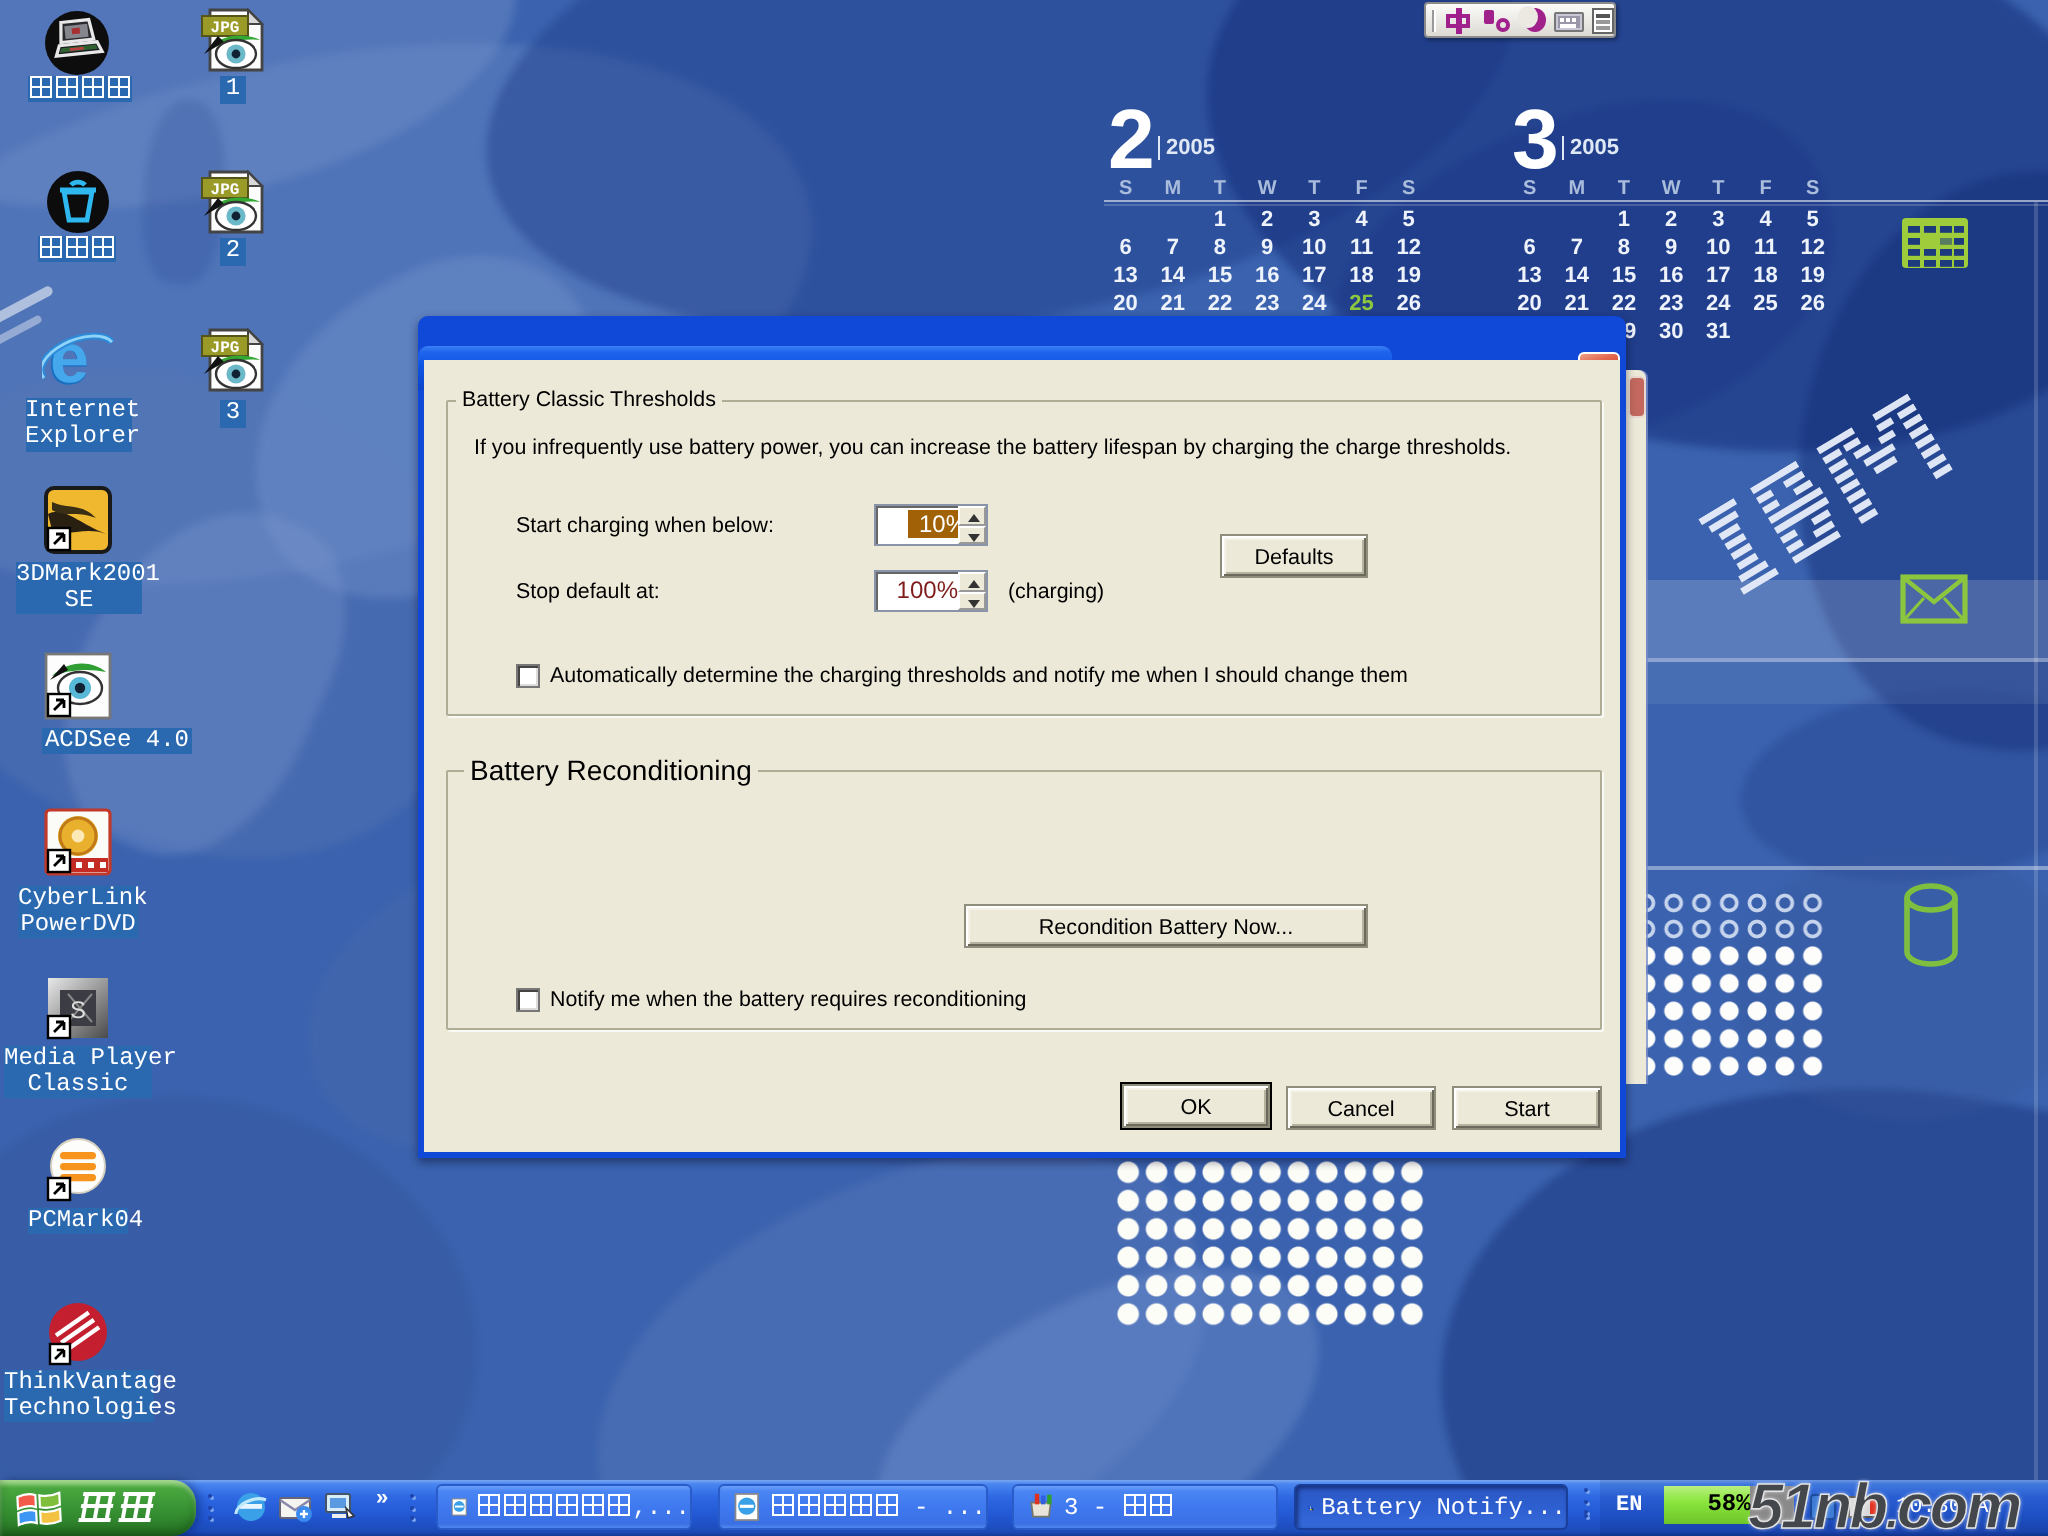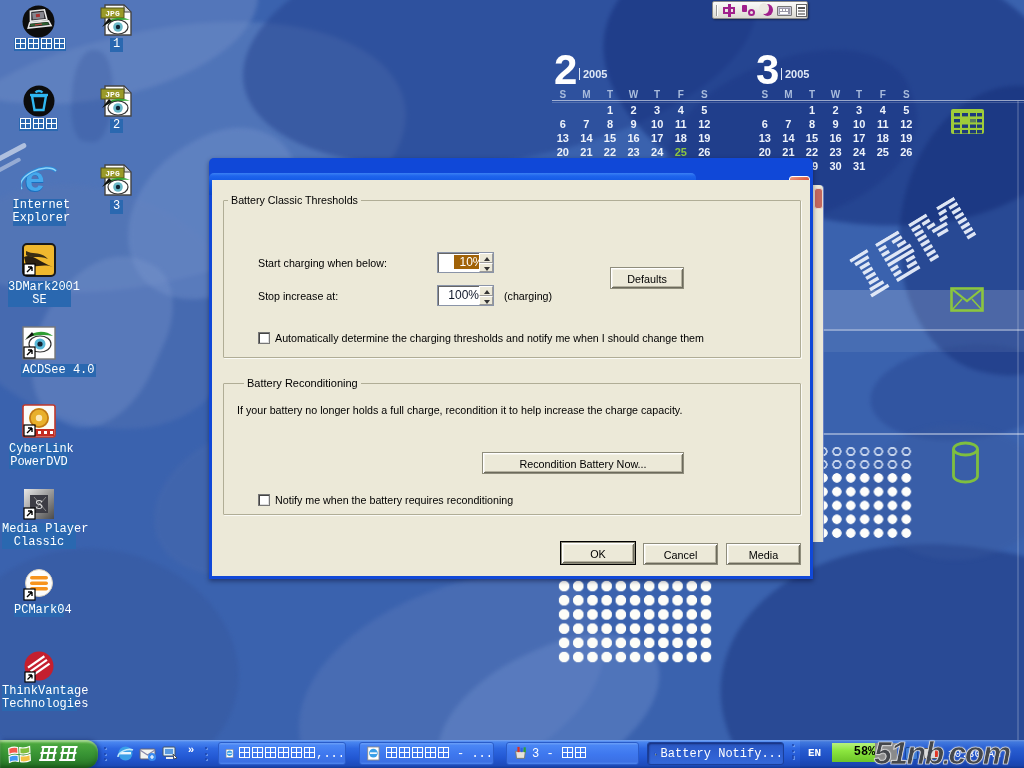--- a/index.html
+++ b/index.html
@@ -441,54 +441,54 @@
  <div class="ab" style="left:580px;top:3px;width:21px;height:17px;border:1px solid #fff;border-radius:3px;
   background:linear-gradient(160deg,#f0a088 0%,#e26a50 30%,#cc3a22 70%,#a82a16 100%);
   "><svg width="19" height="15" viewBox="0 0 19 15">
           <path d="M6 4 L13 11 M13 4 L6 11" stroke="#fff" stroke-width="1.8" stroke-linecap="round"></path>
         </svg></div>
 </div>
 <div class="ab" style="left:3px;top:22px;width:598px;height:396px;background:#ece9d8;font-size:10.7px;color:#000">
  <fieldset class="ab" style="left:11px;top:14px;width:578px;height:164px;border:1px solid #b0ad96;border-radius:1px;box-shadow:1px 1px 0 rgba(255,255,255,0.75)">
   <legend style="font-size:10.7px;padding:0 3px;margin-left:4px;color:#000">Battery Classic Thresholds</legend>
  </fieldset>
+ <div class="ab" style="left:25px;top:38px">If you infrequently use battery power, you can increase the battery lifespan by charging the charge thresholds.</div>
  <div class="ab" style="left:46px;top:77px">Start charging when below:</div>
  <div class="ab" style="left:225px;top:72px;width:57px;height:21px;background:#fff;border:1px solid #8a94a8;box-shadow:inset 1px 1px 0 #666">
   <span class="ab" style="left:16px;top:2px;width:35px;background:#a16207;color:#fff;font-size:12px;text-align:center">10%</span>
   <span class="ab" style="right:0px;top:0px;width:14px;height:9.5px;background:#ece9d8;border:1px solid #999;border-top:1px solid #fff;border-left:1px solid #fff">
           <i class="ab" style="left:3.5px;top:3px;border-left:3px solid transparent;border-right:3px solid transparent;border-bottom:4px solid #333"></i>
         </span>
   <span class="ab" style="right:0px;top:9.5px;width:14px;height:9.5px;background:#ece9d8;border:1px solid #999;border-top:1px solid #fff;border-left:1px solid #fff">
           <i class="ab" style="left:3.5px;top:3px;border-left:3px solid transparent;border-right:3px solid transparent;border-top:4px solid #333"></i>
         </span>
  </div>
- <div class="ab" style="left:46px;top:110px">Stop increase at:</div>
+ <div class="ab" style="left:46px;top:110px">Stop default at:</div>
  <div class="ab" style="left:225px;top:105px;width:57px;height:21px;background:#fff;border:1px solid #8a94a8;box-shadow:inset 1px 1px 0 #666">
-  <span class="ab" style="left:8px;top:2px;width:33px;color:#0f172a;font-size:12px;text-align:right">100%</span>
+  <span class="ab" style="left:8px;top:2px;width:33px;color:#7f1d1d;font-size:12px;text-align:right">100%</span>
   <span class="ab" style="right:0px;top:0px;width:14px;height:9.5px;background:#ece9d8;border:1px solid #999;border-top:1px solid #fff;border-left:1px solid #fff">
           <i class="ab" style="left:3.5px;top:3px;border-left:3px solid transparent;border-right:3px solid transparent;border-bottom:4px solid #333"></i>
         </span>
   <span class="ab" style="right:0px;top:9.5px;width:14px;height:9.5px;background:#ece9d8;border:1px solid #999;border-top:1px solid #fff;border-left:1px solid #fff">
           <i class="ab" style="left:3.5px;top:3px;border-left:3px solid transparent;border-right:3px solid transparent;border-top:4px solid #333"></i>
         </span>
  </div>
  <div class="ab" style="left:292px;top:110px">(charging)</div>
  <div class="btn3d" style="left:398px;top:87px;width:74px;height:22px;line-height:22px">Defaults</div>
  <div class="ab" style="left:46px;top:152px;width:12px;height:12px;background:#fff;border:1px solid #777;box-shadow:inset 1px 1px 0 #444,inset -1px -1px 0 #ddd"></div>
  <div class="ab" style="left:63px;top:152px">Automatically determine the charging thresholds and notify me when I should change them</div>
  <fieldset class="ab" style="left:11px;top:197px;width:578px;height:138px;border:1px solid #b0ad96;border-radius:1px;box-shadow:1px 1px 0 rgba(255,255,255,0.75)">
-  <legend style="font-size:11px;padding:0 3px;margin-left:20px;color:#000">Battery Reconditioning</legend>
+  <legend style="font-size:14px;padding:0 3px;margin-left:8px;color:#000">Battery Reconditioning</legend>
  </fieldset>
- <div class="ab" style="left:25px;top:224px">If your battery no longer holds a full charge, recondition it to help increase the charge capacity.</div>
  <div class="btn3d" style="left:270px;top:272px;width:202px;height:22px;line-height:22px">Recondition Battery Now...</div>
  <div class="ab" style="left:46px;top:314px;width:12px;height:12px;background:#fff;border:1px solid #777;box-shadow:inset 1px 1px 0 #444,inset -1px -1px 0 #ddd"></div>
  <div class="ab" style="left:63px;top:314px">Notify me when the battery requires reconditioning</div>
  <div class="btn3d" style="left:349px;top:362px;width:74px;height:22px;line-height:22px;outline:1px solid #000">OK</div>
  <div class="btn3d" style="left:431px;top:363px;width:75px;height:22px;line-height:22px">Cancel</div>
- <div class="btn3d" style="left:514px;top:363px;width:75px;height:22px;line-height:22px">Media</div>
+ <div class="btn3d" style="left:514px;top:363px;width:75px;height:22px;line-height:22px">Start</div>
 </div>
 </div>
 <div class="ab" style="left:0;top:740px;width:1024px;height:28px;
 background:linear-gradient(180deg,#7aa7f2 0%,#4a86f0 7%,#2e68e2 30%,#2257d2 65%,#1c4ab8 92%,#123a96 100%)">
 <div class="ab" style="left:0;top:0;width:98px;height:28px;border-radius:0 12px 12px 0;
  background:linear-gradient(180deg,#7fcb60 0%,#4aa63e 15%,#389434 50%,#2b7c29 88%,#226a21 100%);
  box-shadow:2px 0 4px rgba(0,20,80,0.4),inset 0 -3px 5px rgba(0,40,0,0.3),inset 0 2px 2px rgba(255,255,255,0.35)">
  <svg class="ab" style="left:7px;top:3px" width="25" height="23" viewBox="0 0 25 23">
   <g transform="rotate(-3 12 11)">
   <path d="M2 5 Q7 3 11 4.5 L11 10.5 Q7 9 2 11 Z" fill="#f35a4a" stroke="#fff" stroke-width="1.1"></path>

